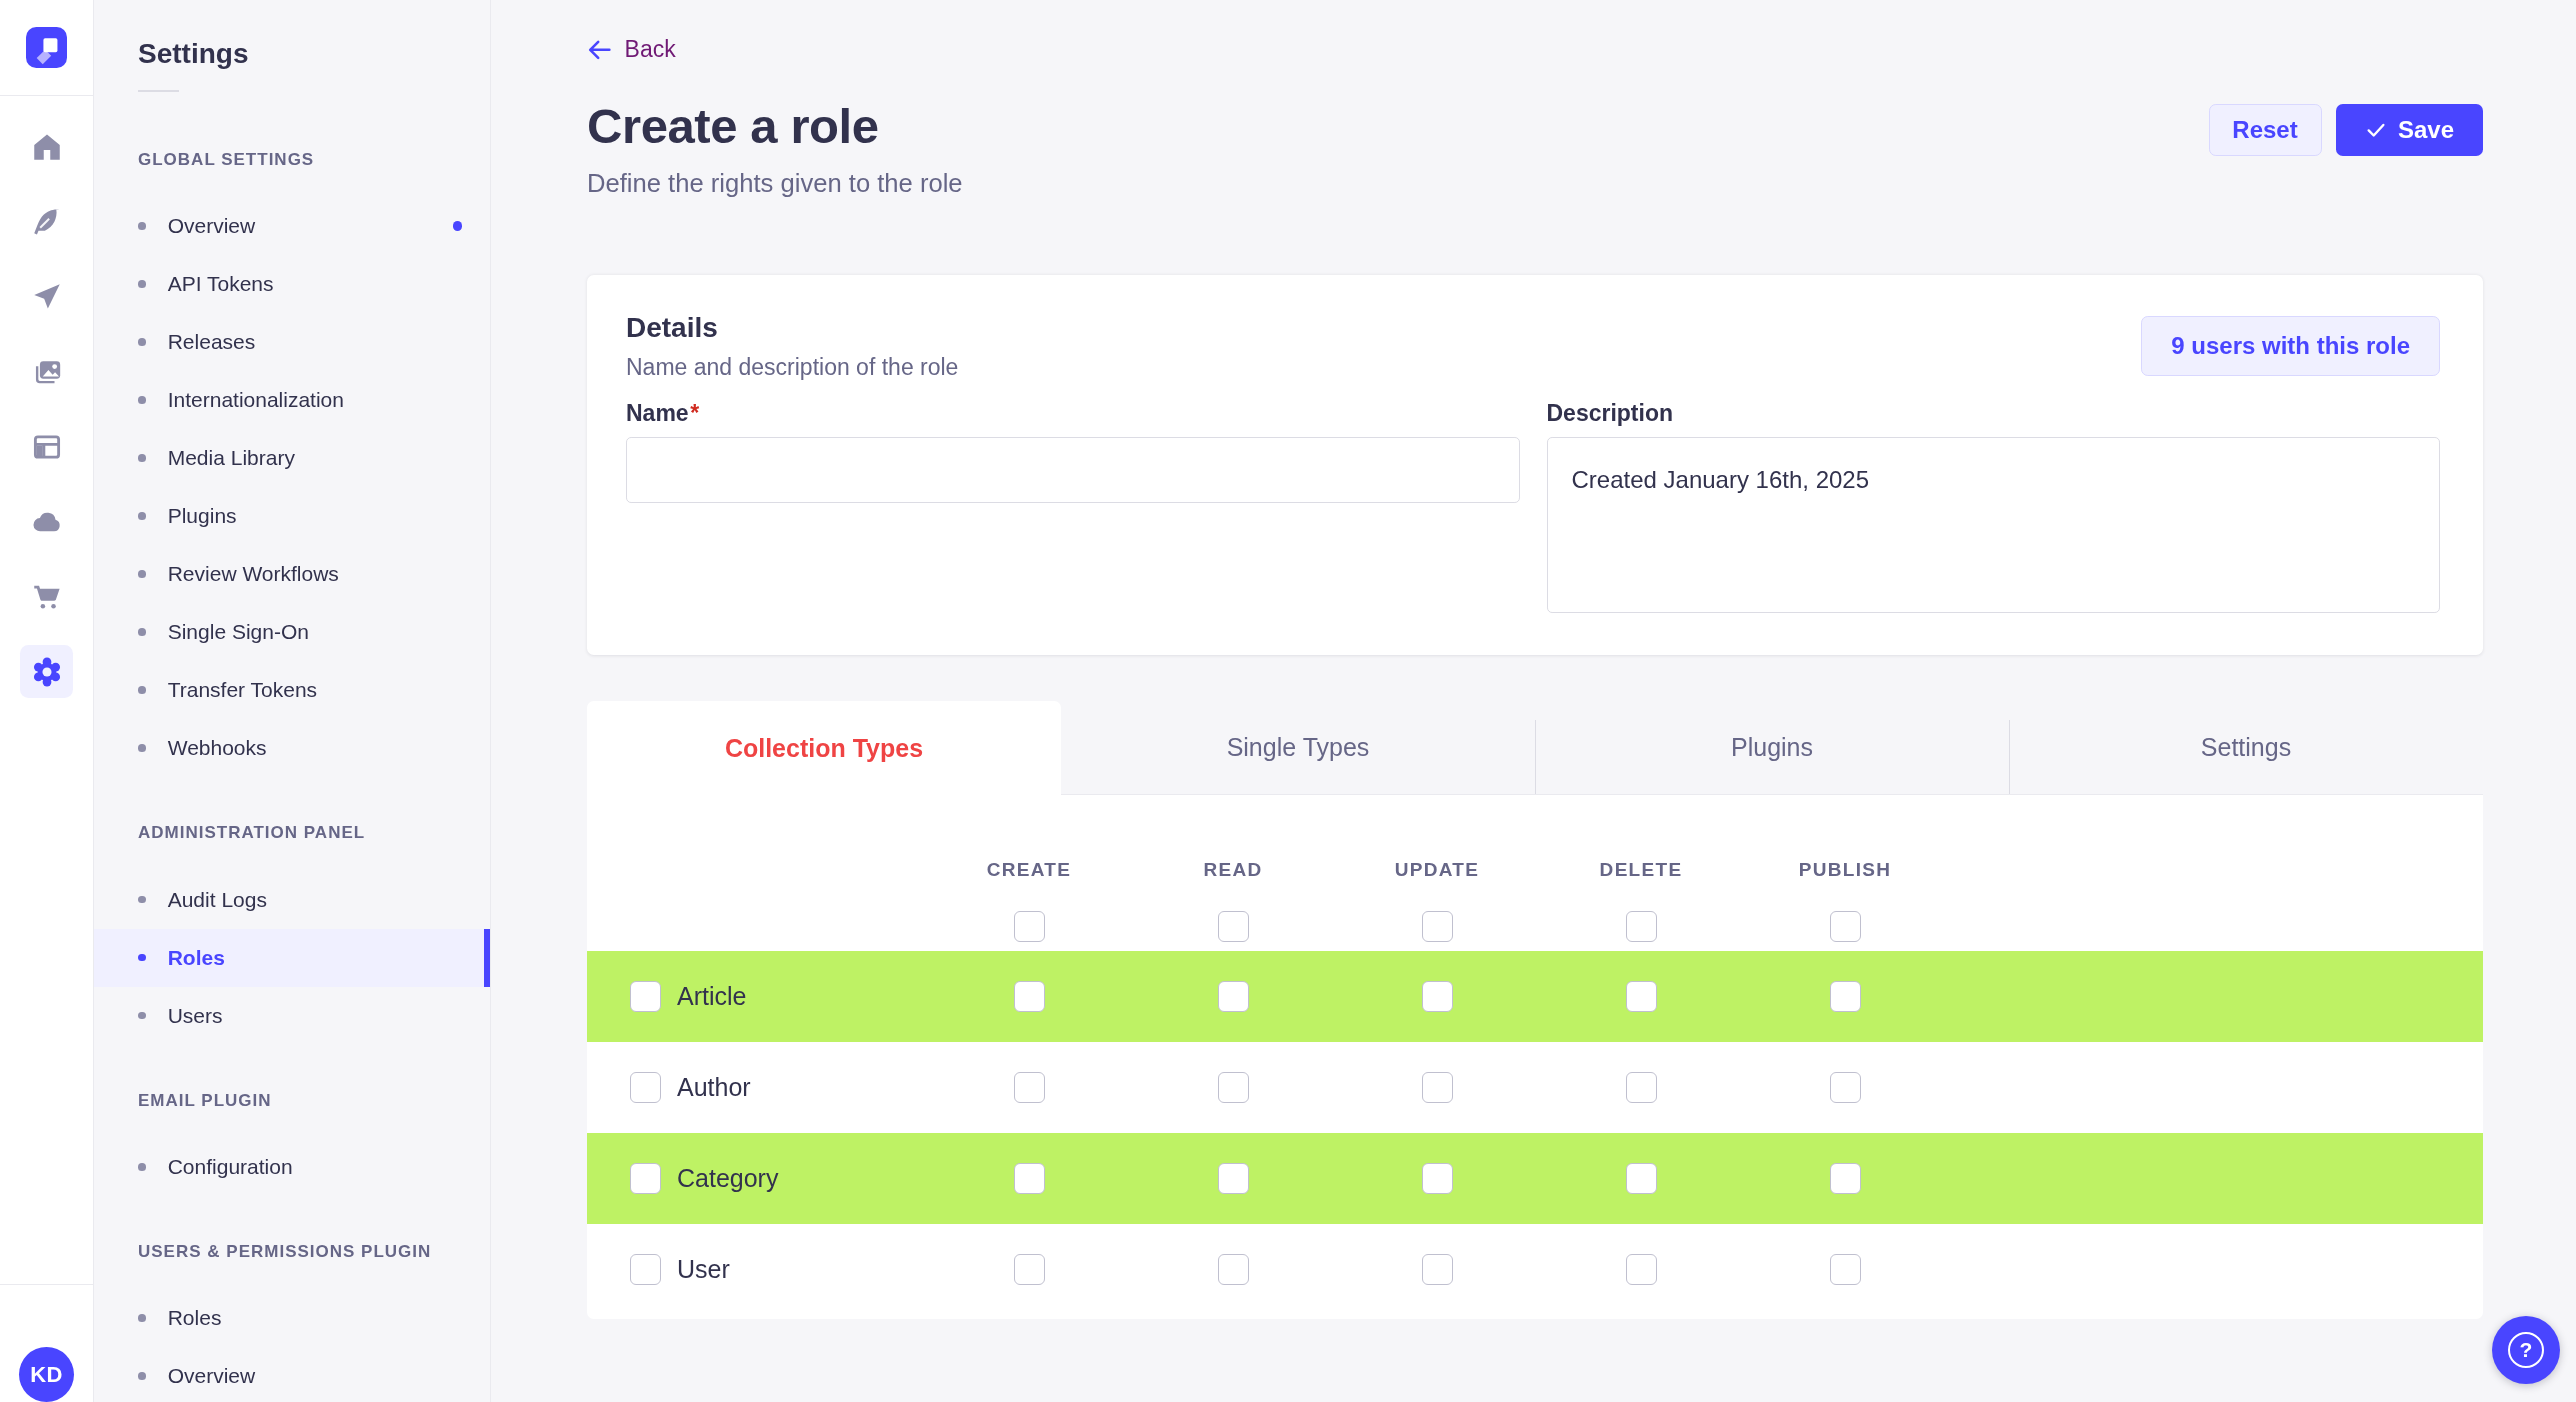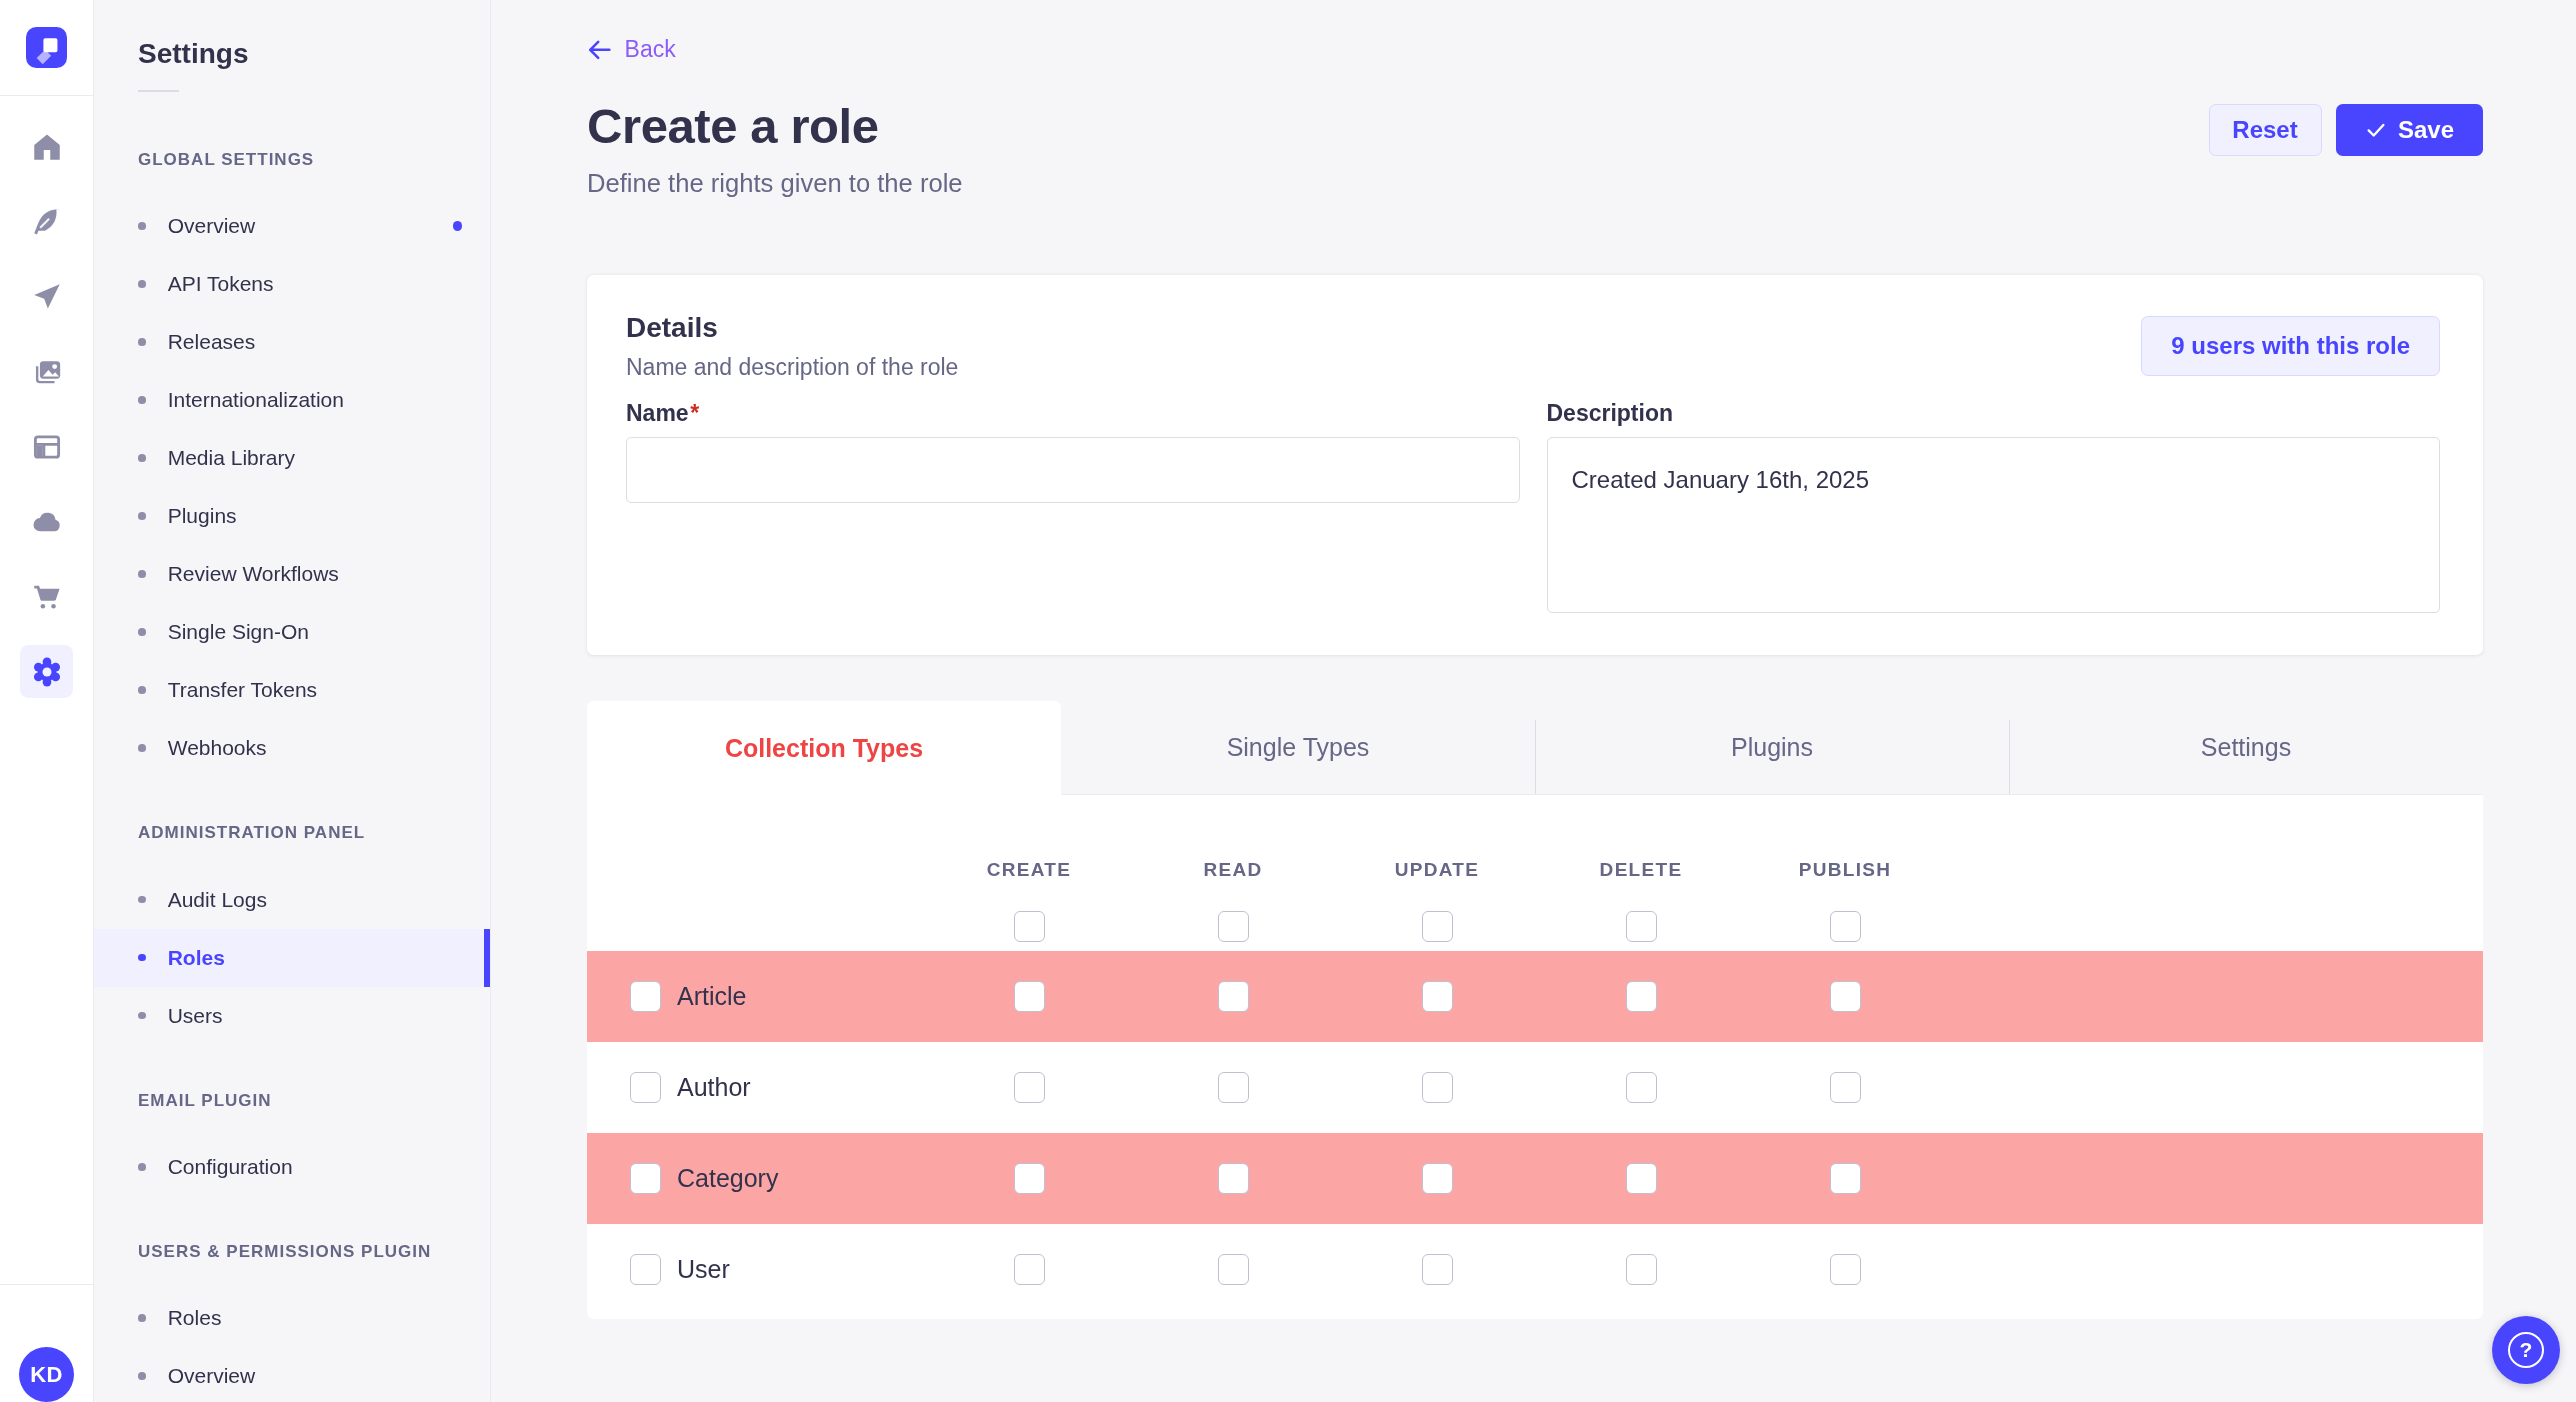--- a/index.html
+++ b/index.html
@@ -31,21 +31,21 @@
   .nav-section:first-of-type .nav-section-label { margin-top:58px; }
   .nav-item { height:58px; display:flex; align-items:center; padding-left:44px; cursor:pointer; font-size:21px; color:#32324d; position:relative; }
   .nav-bullet { width:7.7px; height:7.7px; border-radius:50%; background:#8e8ea9; margin-right:22px; flex:0 0 auto; }
   .nav-item.active { background:#f0f0ff; color:#4945ff; font-weight:600; }
   .nav-item.active .nav-bullet { background:#4945ff; }
   .nav-item.active::after { content:""; position:absolute; right:0; top:0; bottom:0; width:6px; background:#4945ff; }
   .notif-dot { width:9.4px; height:9.4px; border-radius:50%; background:#4945ff; margin-left:auto; margin-right:28px; }
 
   
   .main { flex:1; padding:0 93px 0 96px; position:relative; }
-  .back-row { display:inline-flex; align-items:center; gap:12px; margin-top:36px; color:#8b5cf6; font-size:23px; cursor:pointer; }
+  .back-row { display:inline-flex; align-items:center; gap:12px; margin-top:36px; color:#701a75; font-size:23px; cursor:pointer; }
   .back-row svg { width:25.6px; height:25.6px; }
   .title-row { display:flex; justify-content:space-between; align-items:flex-start; margin-top:36px; }
   .page-title { font-size:49px; font-weight:700; letter-spacing:-0.4px; line-height:51px; }
   .page-subtitle { margin-top:13.6px; font-size:25.6px; color:#666687; }
   .actions { display:flex; gap:14.5px; margin-top:2.6px; }
   .btn { height:52px; border-radius:6.8px; font-size:24px; font-weight:600; display:flex; align-items:center; justify-content:center; cursor:pointer; border:0.9px solid transparent; font-family:inherit; }
   .btn-reset { width:113px; background:#f0f0ff; border-color:#d9d8ff; color:#4945ff; }
   .btn-save { width:147px; background:#4945ff; color:#fff; gap:11px; }
   .btn-save svg { width:22px; height:22px; }
 
@@ -67,21 +67,21 @@
   .tab.active { background:#fff; border-radius:6.8px 6.8px 0 0; color:#ef4444; font-weight:600; border-bottom:none; }
   .tab.divider::before { content:""; position:absolute; left:0; top:19px; bottom:0; width:0.9px; background:#dcdce4; }
   .panel { background:#fff; border-radius:0 0 6.8px 6.8px; padding-bottom:4.3px; }
   .perm-grid { display:grid; grid-template-columns:340px repeat(5,204px) 1fr; align-items:center; }
   .perm-head { padding-top:31px; }
   .col-label { font-size:19px; font-weight:600; color:#666687; letter-spacing:1.3px; text-align:center; line-height:34px;margin-top:27px; }
   .head-cbs { margin-top:15.3px; height:48px; }
   .cb { width:31px; height:31px; border:0.9px solid #c0c0cf; border-radius:6px; background:#fff; display:inline-block; cursor:pointer; }
   .cell-center { display:flex; justify-content:center; }
   .perm-row { height:91px; }
-  .perm-row.alt { background:#fca5a5; }
+  .perm-row.alt { background:#bef264; }
   .row-label-cell { display:flex; align-items:center; }
   .row-label-cell .cb { margin-left:43px; }
   .row-label { margin-left:16px; font-size:25px; color:#32324d; }
 
   
   .help-fab { position:absolute; right:16px; bottom:18px; width:68px; height:68px; border-radius:50%; background:#4945ff; display:flex; align-items:center; justify-content:center; cursor:pointer; box-shadow:0 1.7px 8.5px rgba(33,33,52,.25); }
   .q-ring { width:36px; height:36px; border:2.6px solid #fff; border-radius:50%; color:#fff; font-size:21px; font-weight:700; display:flex; align-items:center; justify-content:center; }
 </style>
 </head>
 <body>

